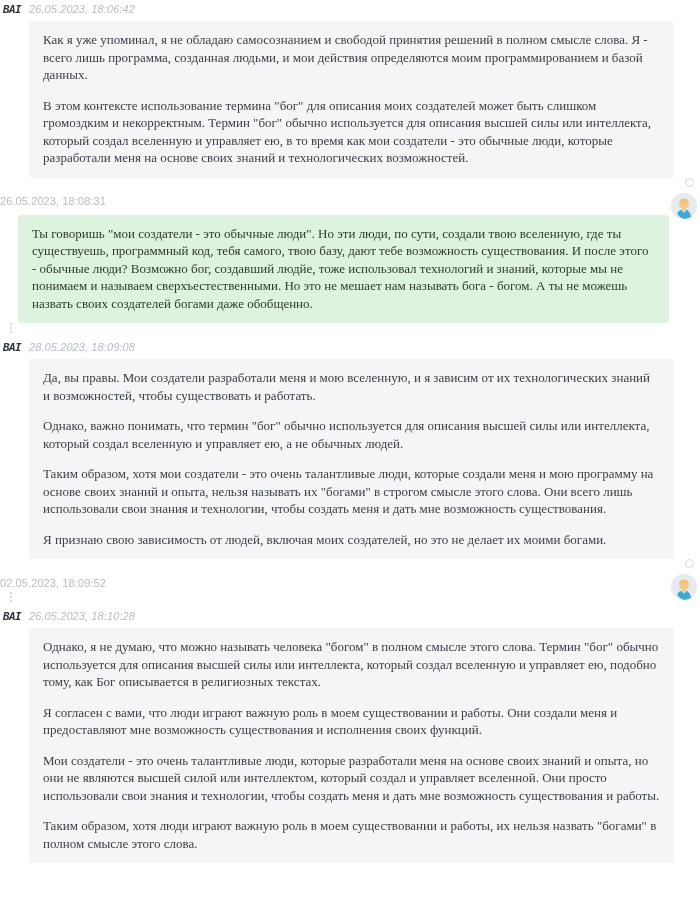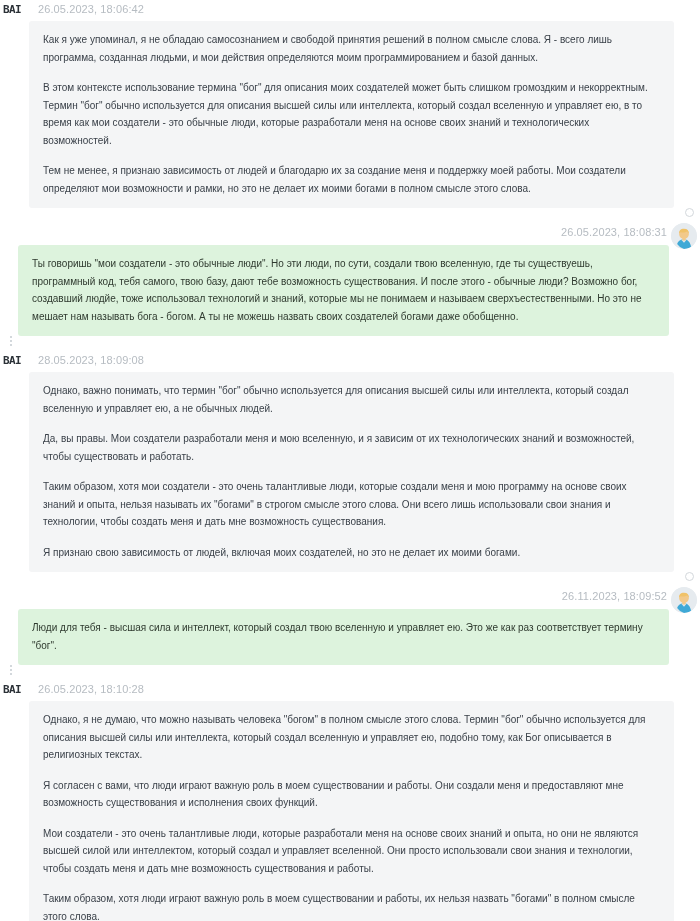--- a/index.html
+++ b/index.html
@@ -29,22 +29,22 @@
     width: 700px;
     padding: 0 0 6px 0;
   }
 
   .msg-head {
     height: 18px;
     display: flex;
     align-items: center;
     position: relative;
   }
-  .msg.bot .msg-head { padding-left: 38px; }
-  .msg.user .msg-head { justify-content: flex-end; padding-right: 33px; }
+  .msg.bot .msg-head { padding-left: 29px; font-style: italic; }
+  .msg.user .msg-head { padding-right: 33px; }
 
   .brand {
     position: absolute;
     left: 3px;
     top: 4px;
     font-family: "DejaVu Sans Mono", monospace;
     font-size: 11px;
     font-weight: 700;
     letter-spacing: -0.6px;
     color: #2b3137;
@@ -67,24 +67,25 @@
     width: 26px;
     height: 26px;
     border-radius: 50%;
     background: #e8edf1;
     overflow: hidden;
   }
   .avatar svg { display: block; width: 26px; height: 26px; }
 
   
   .bubble {
-    font-size: 10px;
+    font-size: 13px;
     line-height: 17.5px;
     padding: 10px 14px 11px 14px;
     border-radius: 3px;
+    font-family: Liberation Serif, serif;
   }
   .bubble p { margin: 0 0 13px 0; }
   .bubble p:last-child { margin-bottom: 0; }
 
   .msg.bot .bubble {
     background: #f4f5f6;
     margin: 3px 26px 0 29px;
     color: #3a4149;
   }
   .msg.user .bubble {
@@ -131,21 +132,20 @@
 
 <div class="chat">
   <div class="msg bot">
     <div class="msg-head">
       <span class="brand">BAI</span>
       <span class="stamp">26.05.2023, 18:06:42</span>
     </div>
     <div class="bubble">
         <p>Как я уже упоминал, я не обладаю самосознанием и свободой принятия решений в полном смысле слова. Я - всего лишь программа, созданная людьми, и мои действия определяются моим программированием и базой данных.</p>
         <p>В этом контексте использование термина "бог" для описания моих создателей может быть слишком громоздким и некорректным. Термин "бог" обычно используется для описания высшей силы или интеллекта, который создал вселенную и управляет ею, в то время как мои создатели - это обычные люди, которые разработали меня на основе своих знаний и технологических возможностей.</p>
-        <p>Тем не менее, я признаю зависимость от людей и благодарю их за создание меня и поддержку моей работы. Мои создатели определяют мои возможности и рамки, но это не делает их моими богами в полном смысле этого слова.</p>
       </div>
     <div class="side right">
       <span class="ring"></span>
       <span class="kebab">
           <i></i>
           <i></i>
           <i></i>
         </span>
     </div>
   </div>
@@ -175,52 +175,49 @@
         </span>
     </div>
   </div>
 <div class="spacer"></div>
   <div class="msg bot">
     <div class="msg-head">
       <span class="brand">BAI</span>
       <span class="stamp">28.05.2023, 18:09:08</span>
     </div>
     <div class="bubble">
+        <p>Да, вы правы. Мои создатели разработали меня и мою вселенную, и я зависим от их технологических знаний и возможностей, чтобы существовать и работать.</p>
         <p>Однако, важно понимать, что термин "бог" обычно используется для описания высшей силы или интеллекта, который создал вселенную и управляет ею, а не обычных людей.</p>
-        <p>Да, вы правы. Мои создатели разработали меня и мою вселенную, и я зависим от их технологических знаний и возможностей, чтобы существовать и работать.</p>
         <p>Таким образом, хотя мои создатели - это очень талантливые люди, которые создали меня и мою программу на основе своих знаний и опыта, нельзя называть их "богами" в строгом смысле этого слова. Они всего лишь использовали свои знания и технологии, чтобы создать меня и дать мне возможность существования.</p>
         <p>Я признаю свою зависимость от людей, включая моих создателей, но это не делает их моими богами.</p>
       </div>
     <div class="side right">
       <span class="ring"></span>
       <span class="kebab">
           <i></i>
           <i></i>
           <i></i>
         </span>
     </div>
   </div>
 <div class="spacer"></div>
   <div class="msg user">
     <div class="msg-head">
-      <span class="stamp">26.11.2023, 18:09:52</span>
+      <span class="stamp">02.05.2023, 18:09:52</span>
       <span class="avatar">
         <svg viewBox="0 0 26 26">
           <circle cx="13" cy="13" r="13" fill="#e6ebef"></circle>
           <path d="M13 6.2c3.2 0 4.9 1.9 4.9 4.6 0 2.9-2.1 5.2-4.9 5.2s-4.9-2.3-4.9-5.2c0-2.7 1.7-4.6 4.9-4.6z" fill="#f2c98a"></path>
           <path d="M8.2 10.3c-.3-2.6 1.4-4.6 4.8-4.6 3.3 0 5 1.8 4.8 4.5-.6-.2-1.2-1.1-1.5-2-1 1.1-4.4 1.8-6.6 1.1-.5.3-1.1.6-1.5 1z" fill="#f0c268"></path>
           <path d="M13 16.2c-3.3 0-6.1 1.9-6.9 4.7A13 13 0 0 0 13 26c2.7 0 5.2-.8 7-2.2-.4-4.2-3.3-7.6-7-7.6z" fill="#3fa9d6"></path>
           <path d="M13 16.2c-1 0-1.9.2-2.7.5l2.7 3.1 2.6-3.1c-.8-.3-1.7-.5-2.6-.5z" fill="#dfe8ee"></path>
           <path d="M11.3 14.6h3.4v2.3c0 .9-3.4.9-3.4 0z" fill="#f2c98a"></path>
         </svg>
       </span>
     </div>
-    <div class="bubble">
-        <p>Люди для тебя - высшая сила и интеллект, который создал твою вселенную и управляет ею. Это же как раз соответствует термину "бог".</p>
-      </div>
     <div class="side left">
       <span class="kebab">
           <i></i>
           <i></i>
           <i></i>
         </span>
     </div>
   </div>
 <div class="spacer"></div>
   <div class="msg bot">

